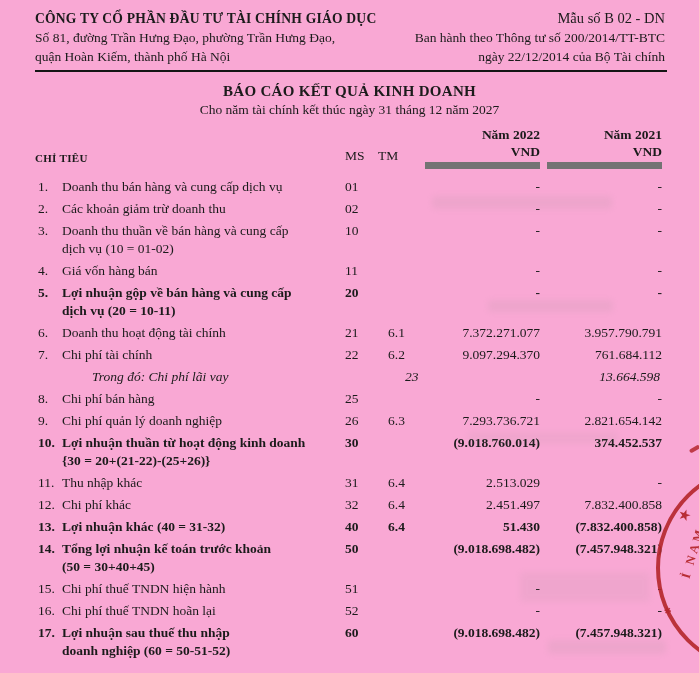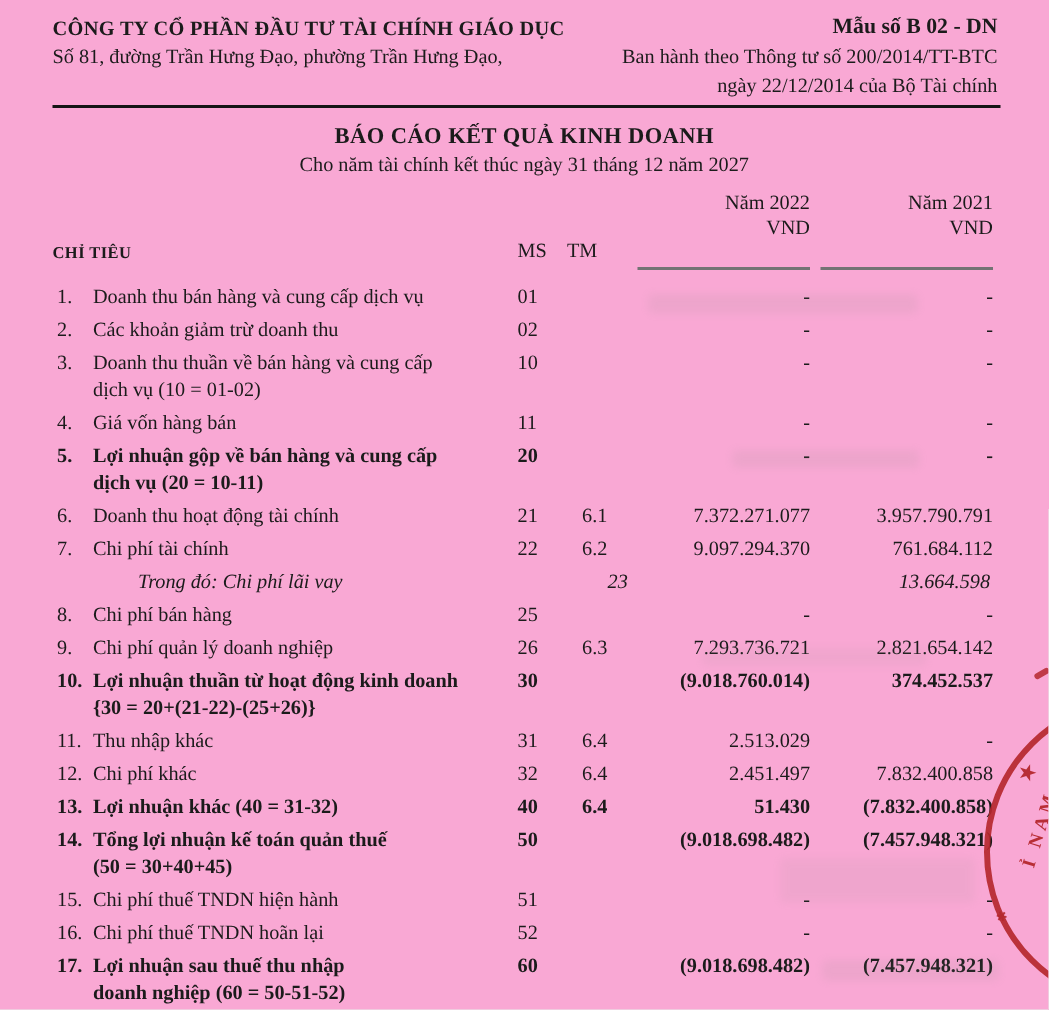--- a/index.html
+++ b/index.html
@@ -10,31 +10,31 @@
     overflow:hidden;
     font-family:"Liberation Serif", serif;
     color:#1b1b1b;
     box-sizing:border-box;
   }
   
   .doc-header { display:flex; justify-content:space-between; padding:9px 34px 0 35px; }
   .hdr-left  { font-size:13.5px; line-height:19px; max-width:385px; }
   .company-name { font-weight:bold; font-size:13.6px; letter-spacing:0.2px; }
   .hdr-right { text-align:right; font-size:13.5px; line-height:19px; }
-  .form-no   { font-weight:bold; font-size:14.5px; }
+  .form-no   { font-weight:normal; font-size:14.5px; }
   .divider   { margin:4px 32px 0 35px; height:2px; background:#151515; }
   .title     { margin-top:11px; text-align:center; font-weight:bold; font-size:15px; letter-spacing:0.3px; }
   .subtitle  { margin-top:2px; text-align:center; font-size:13.5px; }
 
   
   .table { margin:8px 35px 0 35px; font-size:13.5px; }
   .grid-cols { display:grid; grid-template-columns:27px 283px 33px 37px 125px 122px; }
   .thead .th-item { grid-column:1 / 3; align-self:end; font-weight:bold; font-size:11px; padding-bottom:5px; letter-spacing:0.3px; }
   .thead .th-ms, .thead .th-tm { align-self:end; font-weight:normal; text-align:left; padding-bottom:5px; }
-  .th-year { text-align:right; font-weight:normal; border-bottom:2px solid #737373; padding-bottom:18px; line-height:17px; align-self:end; }
+  .th-year { text-align:right; font-weight:bold; border-bottom:7px solid #737373; padding-bottom:2px; line-height:17px; align-self:end; }
   .th-y22 { margin-left:10px; }
   .th-y21 { margin-left:7px; }
 
   .tbody { margin-top:7px; }
   .row { padding:2px 0; line-height:18px; }
   .row.bold { font-weight:bold; }
   .row.italic { font-style:italic;gap:30px; }
   .c-no { padding-left:3px; }
   .c-ms { text-align:left; }
   .c-tm { text-align:center; }
@@ -77,20 +77,21 @@
 </style>
 </head>
 <body>
 
 <div class="page">
 
   <div class="doc-header">
     <div class="hdr-left">
       <div class="company-name">CÔNG TY CỔ PHẦN ĐẦU TƯ TÀI CHÍNH GIÁO DỤC</div>
       <div class="addr">Số 81, đường Trần Hưng Đạo, phường Trần Hưng Đạo,</div>
+      <div class="addr">quận Hoàn Kiếm, thành phố Hà Nội</div>
     </div>
     <div class="hdr-right">
       <div class="form-no">Mẫu số B 02 - DN</div>
       <div>Ban hành theo Thông tư số 200/2014/TT-BTC</div>
       <div>ngày 22/12/2014 của Bộ Tài chính</div>
     </div>
   </div>
 
   <div class="divider"></div>
 
@@ -251,21 +252,21 @@
             <div>Lợi nhuận khác (40 = 31-32)</div>
           </div>
           <div class="c-ms">40</div>
           <div class="c-tm">6.4</div>
           <div class="c-v22">51.430</div>
           <div class="c-v21">(7.832.400.858)</div>
         </div>
         <div class="row grid-cols bold">
           <div class="c-no">14.</div>
           <div class="c-label">
-            <div>Tổng lợi nhuận kế toán quản thuế</div>
+            <div>Tổng lợi nhuận kế toán trước khoản</div>
             <div>(50 = 30+40+45)</div>
           </div>
           <div class="c-ms">50</div>
           <div class="c-tm"></div>
           <div class="c-v22">(9.018.698.482)</div>
           <div class="c-v21">(7.457.948.321)</div>
         </div>
         <div class="row grid-cols">
           <div class="c-no">15.</div>
           <div class="c-label">

